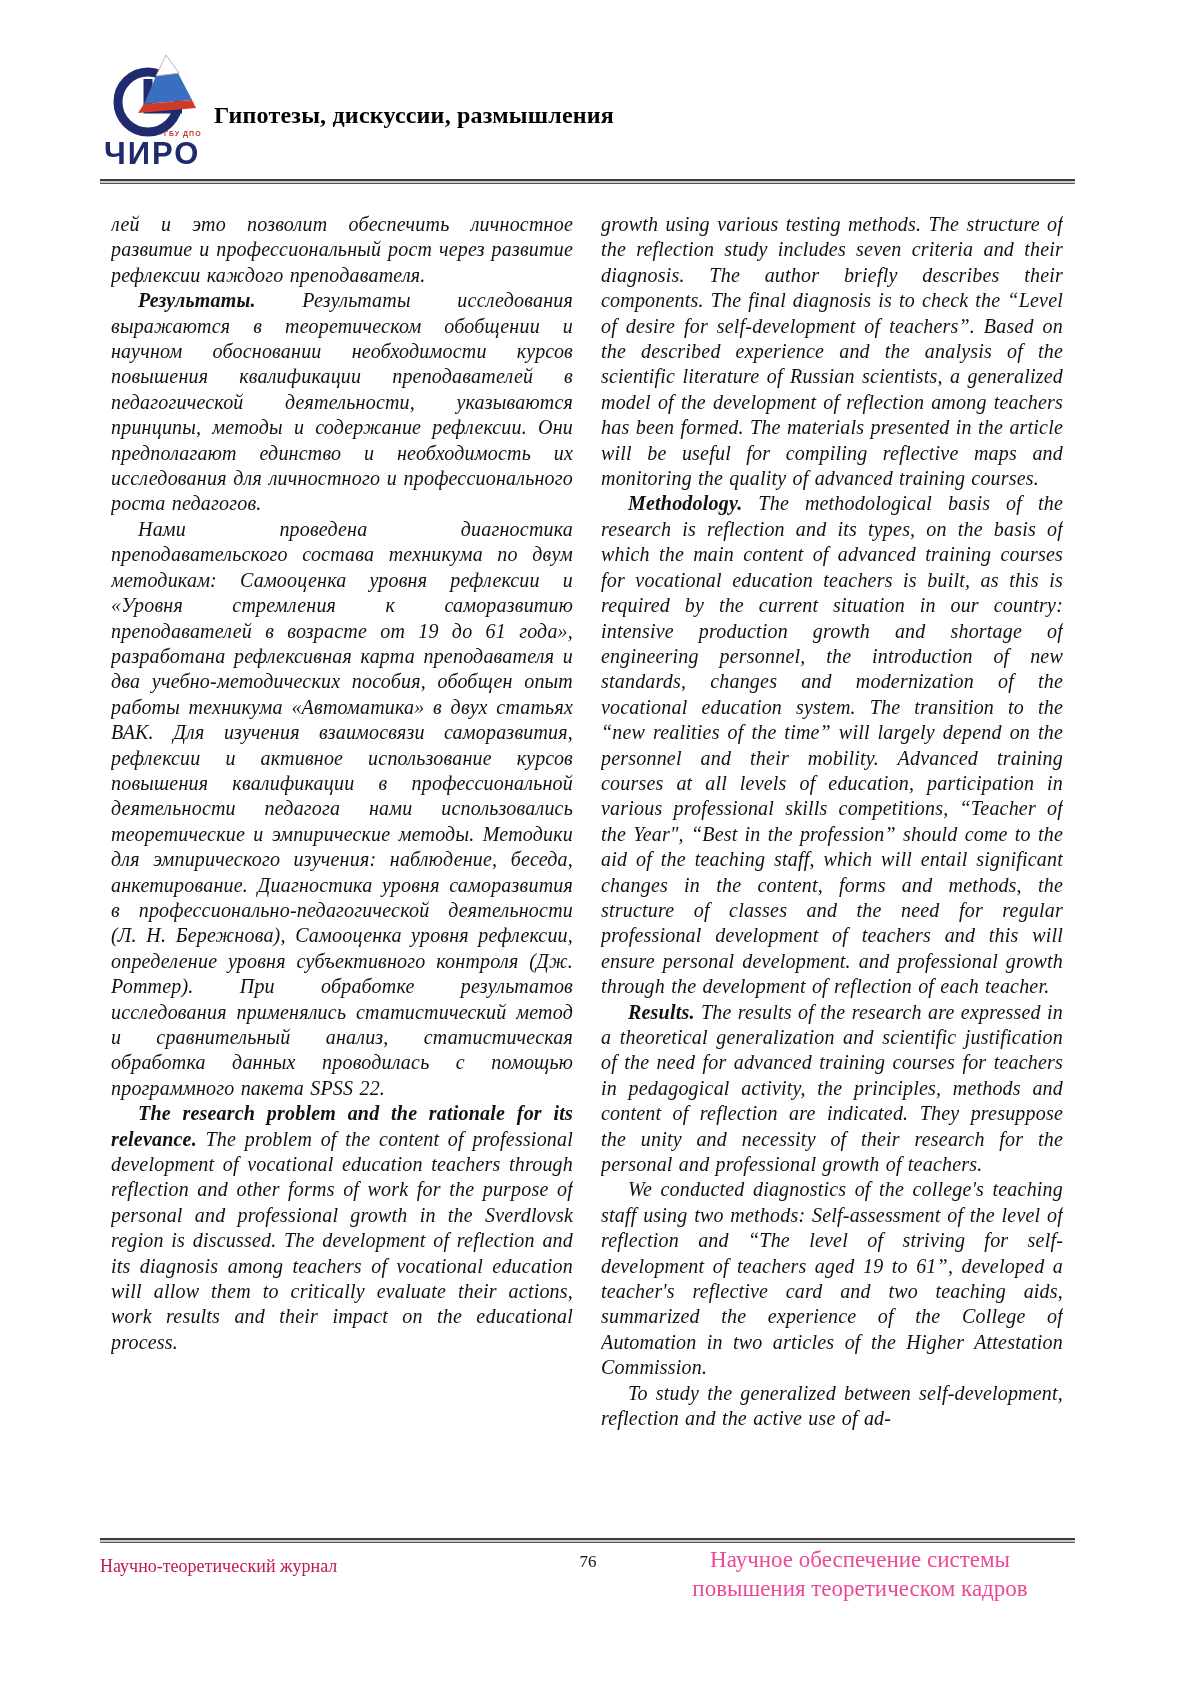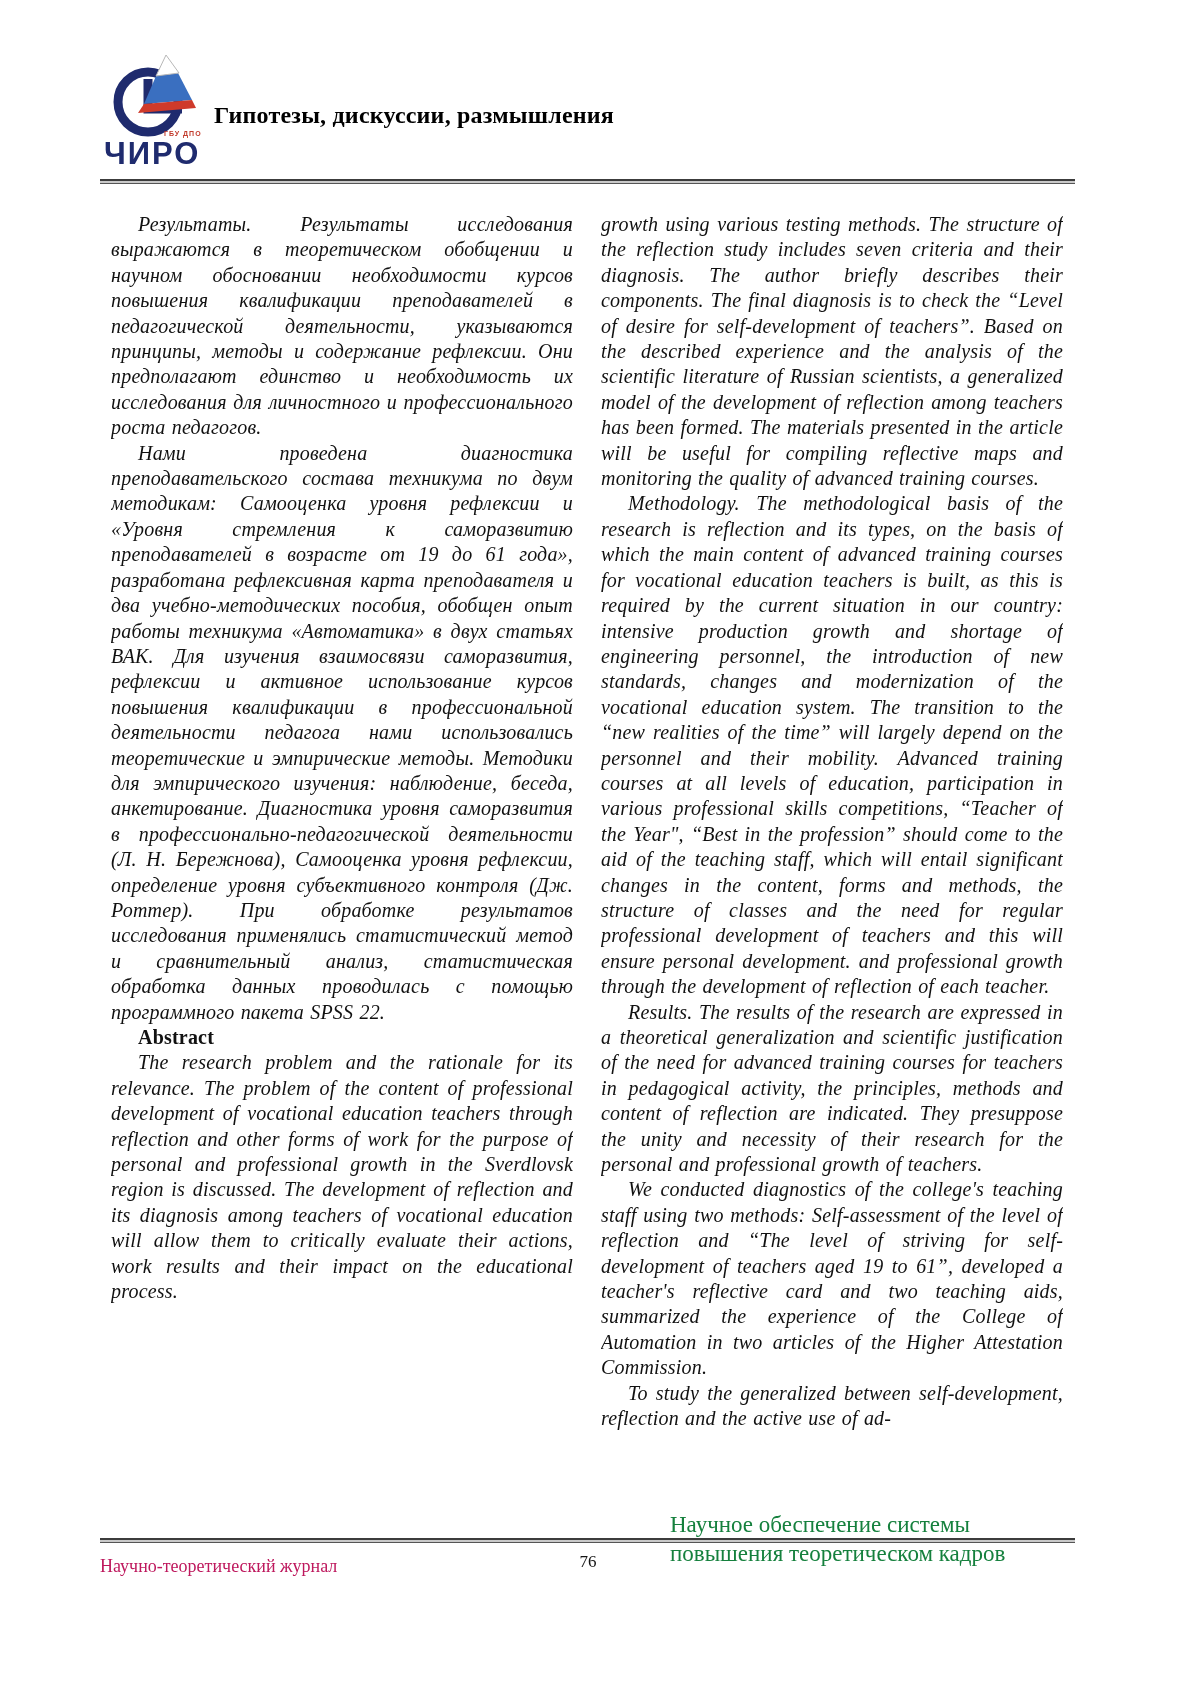--- a/index.html
+++ b/index.html
@@ -34,34 +34,34 @@
   .col{width:462px;overflow:hidden;}
   .para{
     margin:0;
     font-style:italic;
     font-size:20px;line-height:25.4px;
     text-align:justify;
     letter-spacing:.2px;
     word-spacing:1px;
   }
   .para.indent{text-indent:27px;}
-  .para .lead{font-weight:normal;}
+  .para .lead{font-weight:bold;}
   .para.heading{font-style:normal;font-weight:bold;text-indent:27px;}
   
   .footer-left{
     position:absolute;left:100px;top:1556px;
     font-size:18px;color:#be185d;
   }
   .footer-page{
     position:absolute;left:548px;top:1552px;width:80px;
     text-align:center;font-size:17px;color:#141414;
   }
   .footer-right{
-    position:absolute;right:150px;top:1510px;width:380px;
-    text-align:left;font-size:23px;line-height:29px;color:#15803d;
+    position:absolute;right:150px;top:1545px;width:380px;
+    text-align:center;font-size:23px;line-height:29px;color:#ec4899;
   }
 </style>
 </head>
 <body>
 
 <div class="page">
 
   <svg class="logo" viewBox="0 0 104 116" xmlns="http://www.w3.org/2000/svg" aria-hidden="true">
 
     <circle cx="46" cy="50" r="30" fill="none" stroke="#1f2b6e" stroke-width="9"></circle>
@@ -75,23 +75,23 @@
     <text x="62" y="84" font-family="Liberation Sans, sans-serif" font-size="7" font-weight="bold" fill="#c23a2b" letter-spacing="1">ГБУ ДПО</text>
     <text x="2" y="112" font-family="Liberation Sans, sans-serif" font-size="31" font-weight="bold" fill="#1f2b6e" letter-spacing="2">ЧИРО</text>
   </svg>
 
   <div class="section-title">Гипотезы, дискуссии, размышления</div>
 
   <div class="rule header"></div>
 
   <div class="columns">
     <div class="col" id="col-left">
+        <p class="para plain">лей и это позволит обеспечить личностное развитие и профессиональный рост через развитие рефлексии каждого преподавателя.</p>
         <p class="para lead indent"><b class="lead">Результаты. </b>Результаты исследования выражаются в теоретическом обобщении и научном обосновании необходимости курсов повышения квалификации преподавателей в педагогической деятельности, указываются принципы, методы и содержание рефлексии. Они предполагают единство и необходимость их исследования для личностного и профессионального роста педагогов.</p>
         <p class="para plain indent">Нами проведена диагностика преподавательского состава техникума по двум методикам: Самооценка уровня рефлексии и «Уровня стремления к саморазвитию преподавателей в возрасте от 19 до 61 года», разработана рефлексивная карта преподавателя и два учебно-методических пособия, обобщен опыт работы техникума «Автоматика» в двух статьях ВАК. Для изучения взаимосвязи саморазвития, рефлексии и активное использование курсов повышения квалификации в профессиональной деятельности педагога нами использовались теоретические и эмпирические методы. Методики для эмпирического изучения: наблюдение, беседа, анкетирование. Диагностика уровня саморазвития в профессионально-педагогической деятельности (Л. Н. Бережнова), Самооценка уровня рефлексии, определение уровня субъективного контроля (Дж. Роттер). При обработке результатов исследования применялись статистический метод и сравнительный анализ, статистическая обработка данных проводилась с помощью программного пакета SPSS 22.</p>
-        <p class="para heading indent">Abstract</p>
         <p class="para lead indent"><b class="lead">The research problem and the rationale for its relevance. </b>The problem of the content of professional development of vocational education teachers through reflection and other forms of work for the purpose of personal and professional growth in the Sverdlovsk region is discussed. The development of reflection and its diagnosis among teachers of vocational education will allow them to critically evaluate their actions, work results and their impact on the educational process.</p>
       </div>
     <div class="col" id="col-right">
         <p class="para plain">growth using various testing methods. The structure of the reflection study includes seven criteria and their diagnosis. The author briefly describes their components. The final diagnosis is to check the “Level of desire for self-development of teachers”. Based on the described experience and the analysis of the scientific literature of Russian scientists, a generalized model of the development of reflection among teachers has been formed. The materials presented in the article will be useful for compiling reflective maps and monitoring the quality of advanced training courses.</p>
         <p class="para lead indent"><b class="lead">Methodology. </b>The methodological basis of the research is reflection and its types, on the basis of which the main content of advanced training courses for vocational education teachers is built, as this is required by the current situation in our country: intensive production growth and shortage of engineering personnel, the introduction of new standards, changes and modernization of the vocational education system. The transition to the “new realities of the time” will largely depend on the personnel and their mobility. Advanced training courses at all levels of education, participation in various professional skills competitions, “Teacher of the Year", “Best in the profession” should come to the aid of the teaching staff, which will entail significant changes in the content, forms and methods, the structure of classes and the need for regular professional development of teachers and this will ensure personal development. and professional growth through the development of reflection of each teacher.</p>
         <p class="para lead indent"><b class="lead">Results. </b>The results of the research are expressed in a theoretical generalization and scientific justification of the need for advanced training courses for teachers in pedagogical activity, the principles, methods and content of reflection are indicated. They presuppose the unity and necessity of their research for the personal and professional growth of teachers.</p>
         <p class="para plain indent">We conducted diagnostics of the college's teaching staff using two methods: Self-assessment of the level of reflection and “The level of striving for self-development of teachers aged 19 to 61”, developed a teacher's reflective card and two teaching aids, summarized the experience of the College of Automation in two articles of the Higher Attestation Commission.</p>
         <p class="para plain indent">To study the generalized between self-development, reflection and the active use of ad-</p>
       </div>
   </div>

